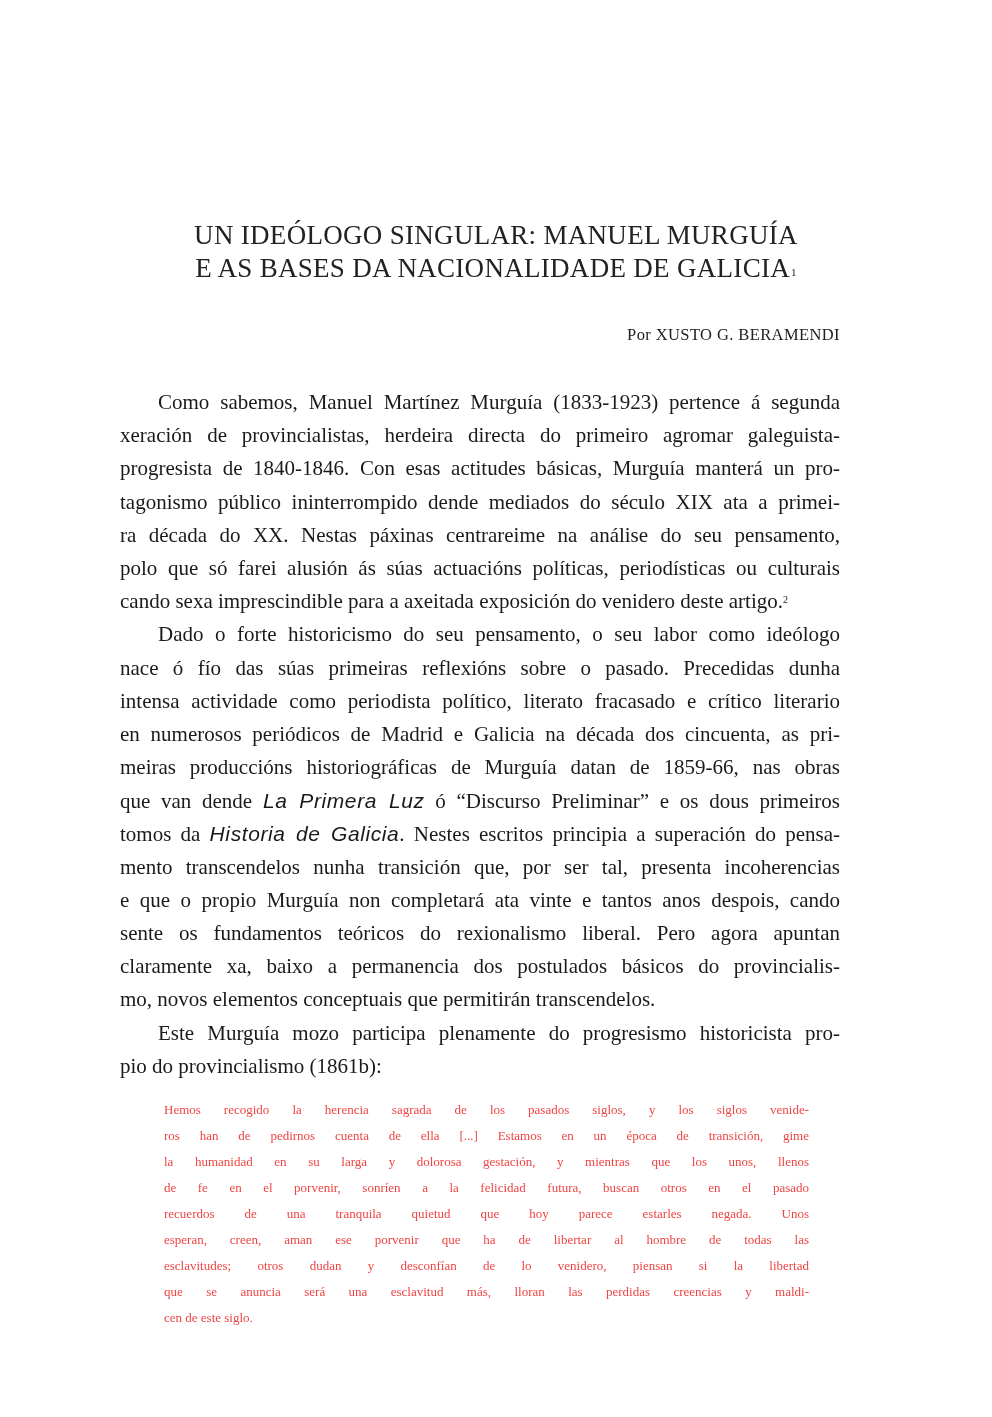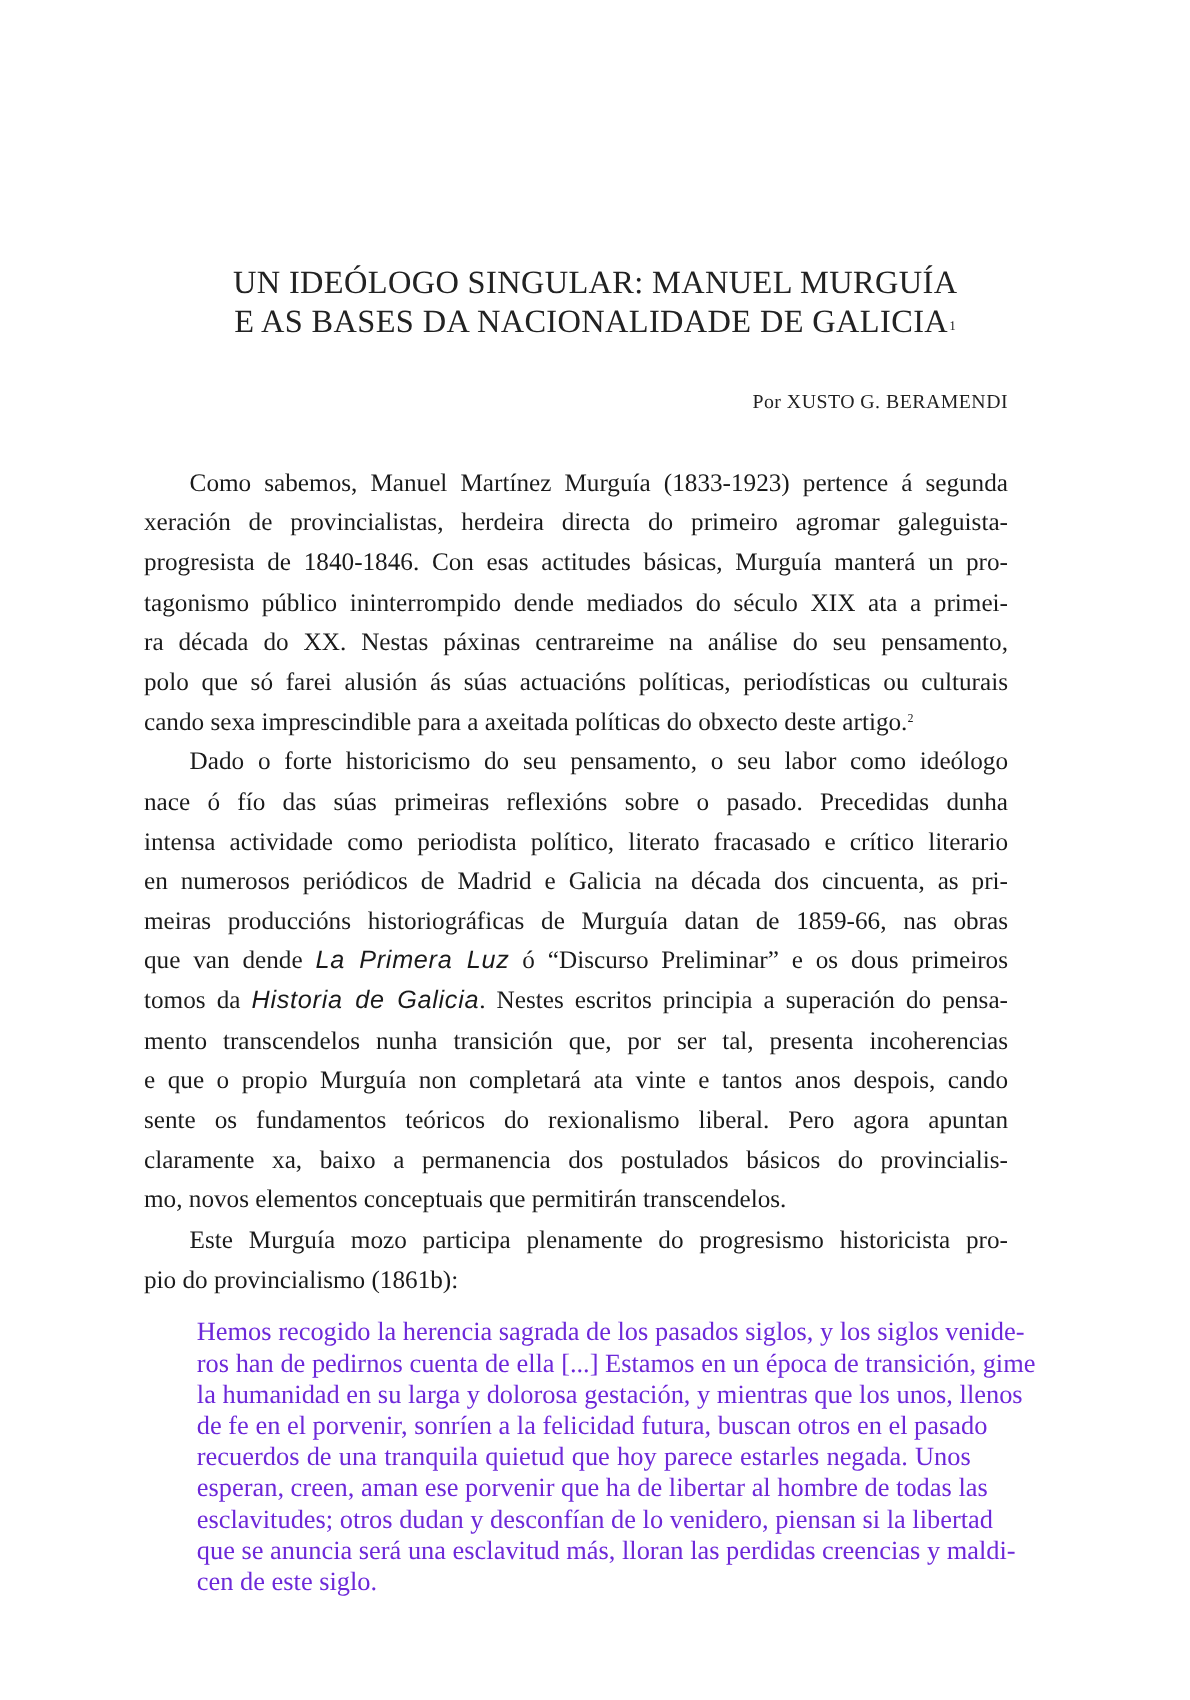--- a/index.html
+++ b/index.html
@@ -14,21 +14,21 @@
             font-size: 16.5px; letter-spacing: 0.4px; color: #222; white-space: nowrap; }
   .body { position: absolute; left: 120px; width: 720px; top: 345px;
           font-family: "Liberation Serif", "DejaVu Serif", serif; font-size: 21px; color: #1a1a1a; }
   .ln { display: block; height: 33.2px; line-height: 33.2px; white-space: nowrap;
         text-align: justify; text-align-last: justify; }
   .ln.last { text-align-last: left; }
   .ln.indent { padding-left: 38px; }
   .ln sup { font-size: 10px; vertical-align: top; position: relative; top: -2px; }
   .ln i { font-family: Liberation Sans, sans-serif; font-style: italic; letter-spacing: 0.6px; }
   .quote { position: absolute; left: 164px; width: 645px; top: 1056px;
-           font-family: "Liberation Serif", "DejaVu Serif", serif; font-size: 22px; color: #6d28d9; }
+           font-family: "Liberation Serif", "DejaVu Serif", serif; font-size: 13px; color: #ef4444; }
   .quote .ln { height: 26px; line-height: 26px; }
 </style>
 </head>
 <body>
 
 <div class="page">
 
   <h1 class="title" style="margin:0;font-weight:normal;">
     <span class="line">UN IDEÓLOGO SINGULAR: MANUEL MURGUÍA</span>
     <span class="line"><span>E AS BASES DA NACIONALIDADE DE GALICIA</span><sup>1</sup></span>
@@ -41,21 +41,21 @@
 
   <div class="body">
 
     <div>
       <span class="ln indent">Como sabemos, Manuel Martínez Murguía (1833-1923) pertence á segunda</span>
       <span class="ln">xeración de provincialistas, herdeira directa do primeiro agromar galeguista-</span>
       <span class="ln">progresista de 1840-1846. Con esas actitudes básicas, Murguía manterá un pro-</span>
       <span class="ln">tagonismo público ininterrompido dende mediados do século XIX ata a primei-</span>
       <span class="ln">ra década do XX. Nestas páxinas centrareime na análise do seu pensamento,</span>
       <span class="ln">polo que só farei alusión ás súas actuacións políticas, periodísticas ou culturais</span>
-      <span class="ln last"><span>cando sexa imprescindible para a axeitada políticas do obxecto deste artigo.</span><sup>2</sup></span>
+      <span class="ln last"><span>cando sexa imprescindible para a axeitada exposición do venidero deste artigo.</span><sup>2</sup></span>
     </div>
 
     <div>
       <span class="ln indent">Dado o forte historicismo do seu pensamento, o seu labor como ideólogo</span>
       <span class="ln">nace ó fío das súas primeiras reflexións sobre o pasado. Precedidas dunha</span>
       <span class="ln">intensa actividade como periodista político, literato fracasado e crítico literario</span>
       <span class="ln">en numerosos periódicos de Madrid e Galicia na década dos cincuenta, as pri-</span>
       <span class="ln">meiras produccións historiográficas de Murguía datan de 1859-66, nas obras</span>
       <span class="ln"><span>que van dende</span> <i>La Primera Luz</i> <span>ó “Discurso Preliminar” e os dous primeiros</span></span>
       <span class="ln"><span>tomos da</span> <i>Historia de Galicia</i><span>. Nestes escritos principia a superación do pensa-</span></span>

